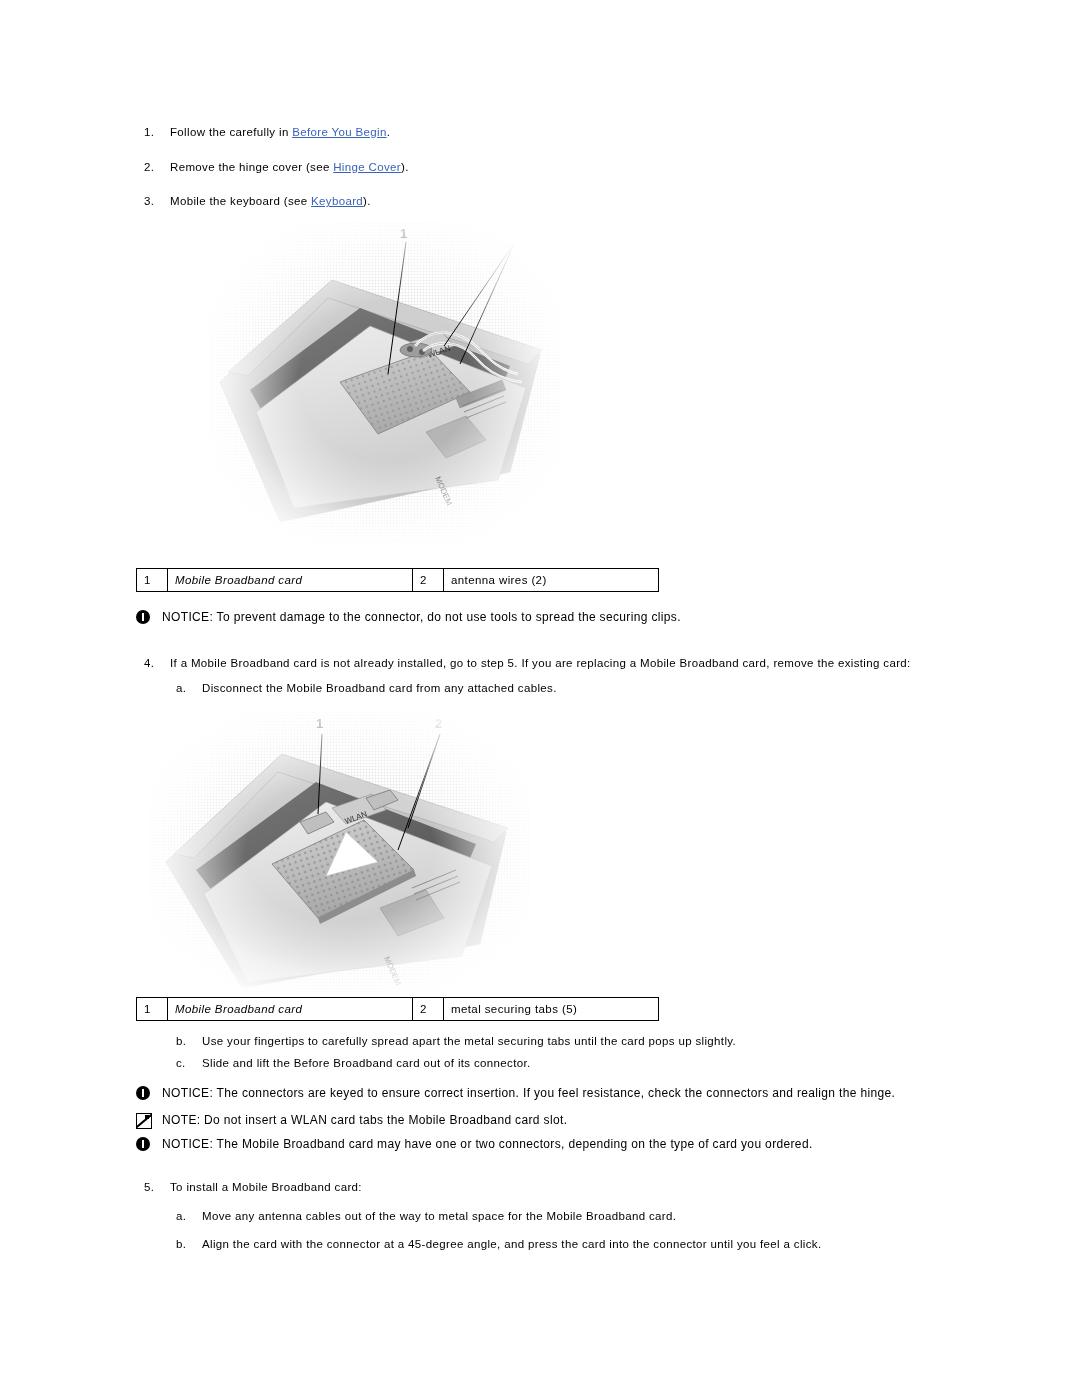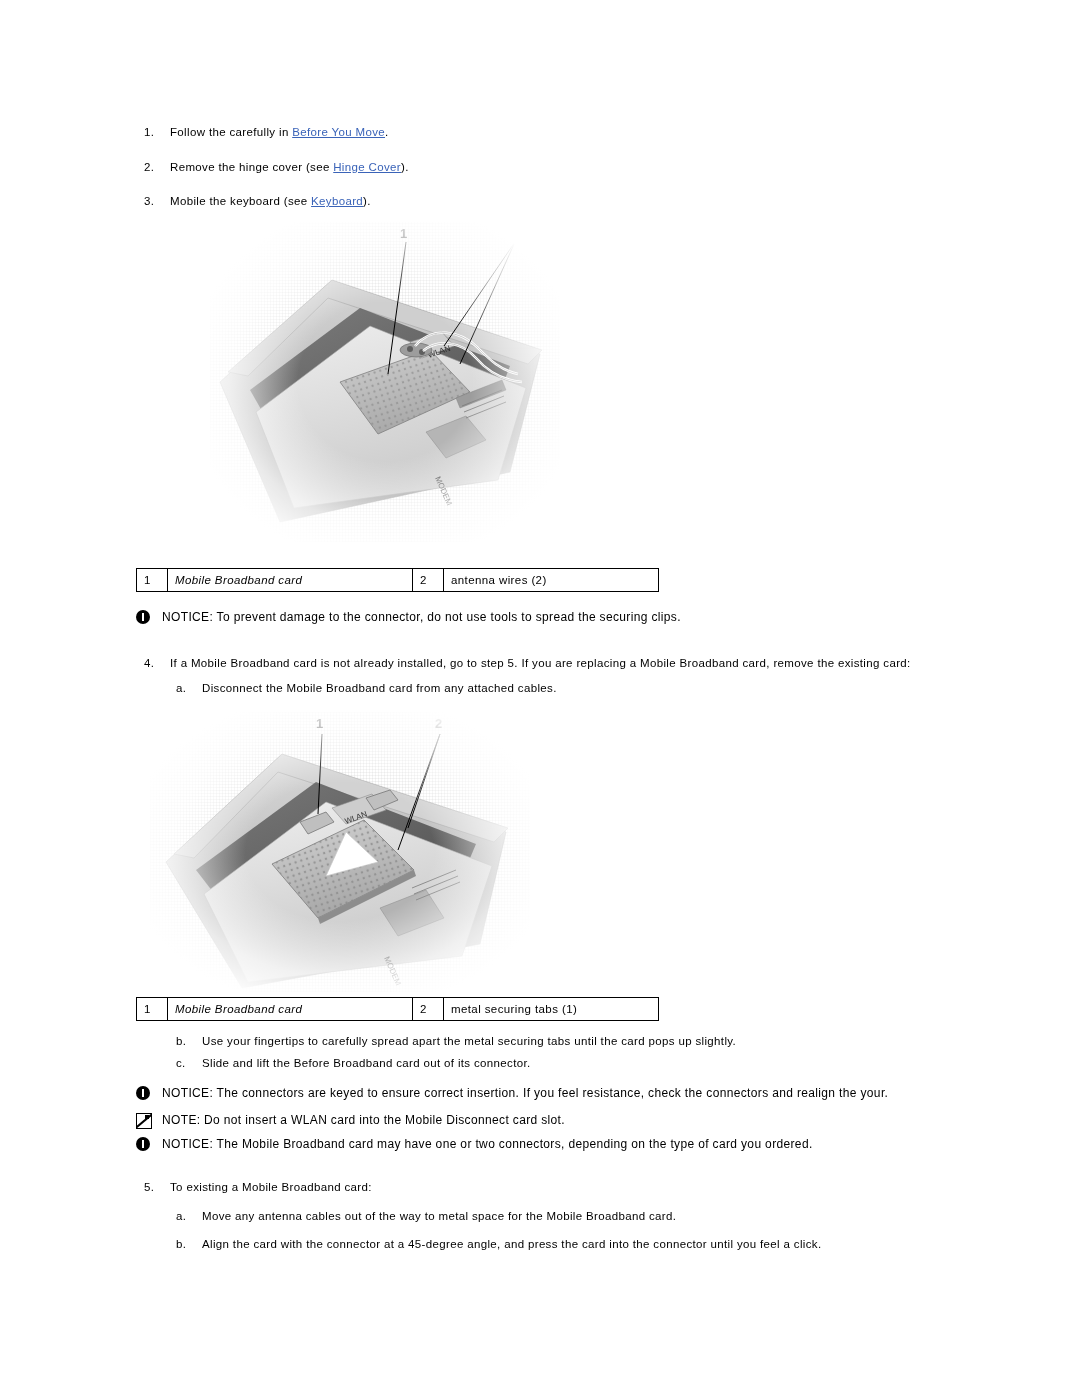--- a/index.html
+++ b/index.html
@@ -152,21 +152,21 @@
 </style>
 </head>
 <body>
 
 <div class="page">
 
   <div class="abs" style="left:144px; top:124px; width:860px;">
 
     <div class="step-row" style="margin-bottom:18px;">
       <span class="step-num">1.</span>
-      <span class="step-text"><span>Follow the carefully in </span><a class="doclink" href="#">Before You Move</a><span>.</span></span>
+      <span class="step-text"><span>Follow the carefully in </span><a class="doclink" href="#">Before You Begin</a><span>.</span></span>
     </div>
 
     <div class="step-row" style="margin-bottom:18px;">
       <span class="step-num">2.</span>
       <span class="step-text"><span>Remove the hinge cover (see </span><a class="doclink" href="#">Hinge Cover</a><span>).</span></span>
     </div>
 
     <div class="step-row">
       <span class="step-num">3.</span>
       <span class="step-text"><span>Mobile the keyboard (see </span><a class="doclink" href="#">Keyboard</a><span>).</span></span>
@@ -340,58 +340,58 @@
       <div class="fade-mask"></div>
     </div>
   </div>
 
   <table class="callout-table abs" style="left:136px; top:997px;">
     <tbody>
         <tr>
       <td class="cell-num">1</td>
       <td class="cell-a">Mobile Broadband card</td>
       <td class="cell-num">2</td>
-      <td class="cell-b">metal securing tabs (1)</td>
+      <td class="cell-b">metal securing tabs (5)</td>
     </tr>
   </tbody>
     </table>
 
   <div class="step-row abs" style="left:176px; top:1033px; width:880px;">
     <span class="step-num">b.</span>
     <span class="step-text">Use your fingertips to carefully spread apart the metal securing tabs until the card pops up slightly.</span>
   </div>
   <div class="step-row abs" style="left:176px; top:1055px; width:880px;">
     <span class="step-num">c.</span>
     <span class="step-text">Slide and lift the Before Broadband card out of its connector.</span>
   </div>
 
   <div class="notice-row abs" style="left:136px; top:1085px; width:900px;">
     <span class="notice-icon">
         <span class="ic-notice"></span>
       </span>
-    <span class="notice-text">NOTICE: The connectors are keyed to ensure correct insertion. If you feel resistance, check the connectors and realign the your.</span>
+    <span class="notice-text">NOTICE: The connectors are keyed to ensure correct insertion. If you feel resistance, check the connectors and realign the hinge.</span>
   </div>
 
   <div class="notice-row abs" style="left:136px; top:1112px; width:900px;">
     <span class="notice-icon">
         <span class="ic-note"></span>
       </span>
-    <span class="notice-text">NOTE: Do not insert a WLAN card into the Mobile Disconnect card slot.</span>
+    <span class="notice-text">NOTE: Do not insert a WLAN card tabs the Mobile Broadband card slot.</span>
   </div>
 
   <div class="notice-row abs" style="left:136px; top:1136px; width:900px;">
     <span class="notice-icon">
         <span class="ic-notice"></span>
       </span>
     <span class="notice-text">NOTICE: The Mobile Broadband card may have one or two connectors, depending on the type of card you ordered.</span>
   </div>
 
   <div class="step-row abs" style="left:144px; top:1179px; width:900px;">
     <span class="step-num">5.</span>
-    <span class="step-text">To existing a Mobile Broadband card:</span>
+    <span class="step-text">To install a Mobile Broadband card:</span>
   </div>
 
   <div class="step-row abs" style="left:176px; top:1208px; width:880px;">
     <span class="step-num">a.</span>
     <span class="step-text">Move any antenna cables out of the way to metal space for the Mobile Broadband card.</span>
   </div>
 
   <div class="step-row abs" style="left:176px; top:1236px; width:880px;">
     <span class="step-num">b.</span>
     <span class="step-text">Align the card with the connector at a 45-degree angle, and press the card into the connector until you feel a click.</span>

